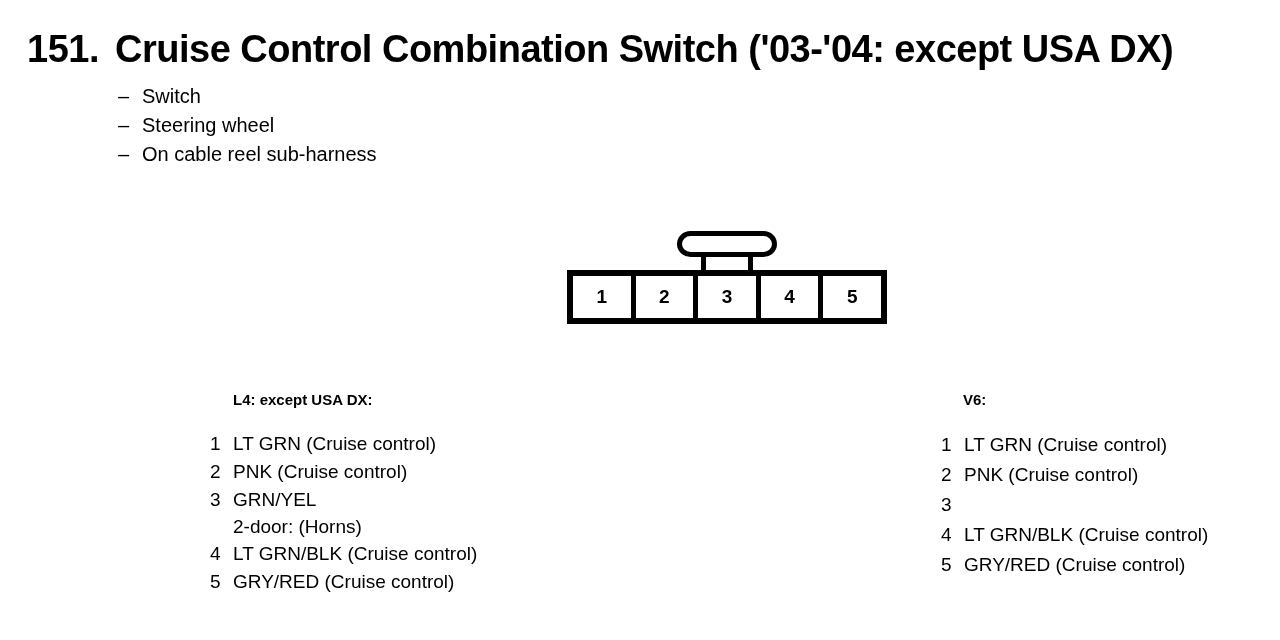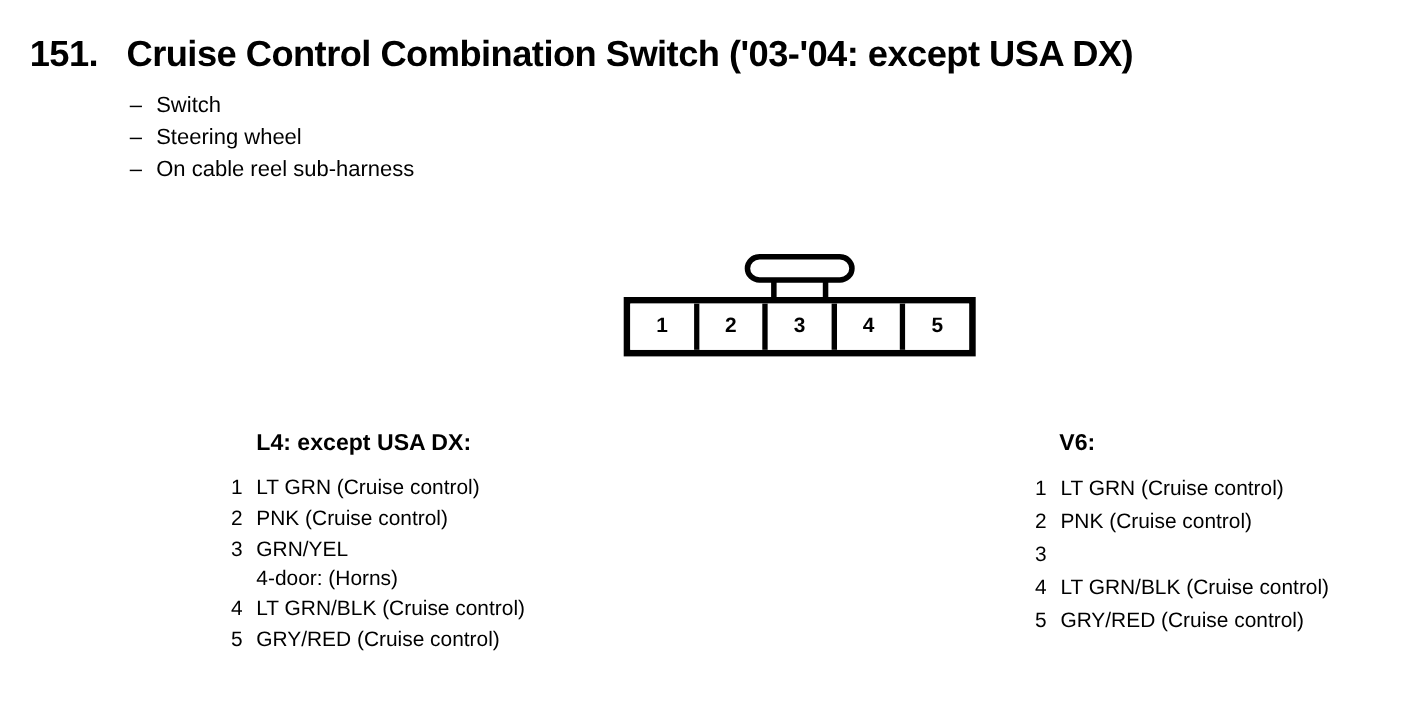--- a/index.html
+++ b/index.html
@@ -14,21 +14,21 @@
     overflow: hidden;
   }
 
   
   .title-row {
     position: absolute;
     left: 27px;
     top: 28px;
     display: flex;
     font-weight: bold;
-    font-size: 33px;
+    font-size: 38px;
     line-height: 42px;
     white-space: nowrap;
     letter-spacing: -0.5px;
   }
   .title-num { width: 88px; }
 
   
   .notes {
     position: absolute;
     left: 118px;
@@ -63,21 +63,21 @@
     font-size: 19px;
     background: #ffffff;
   }
   .pin-cell:last-child { border-right: none; }
 
   
   .col-heading {
     position: absolute;
     top: 391px;
     font-weight: bold;
-    font-size: 21px;
+    font-size: 15px;
     white-space: nowrap;
   }
   .col-heading.left  { left: 233px; }
   .col-heading.right { left: 963px; }
 
   .pin-list {
     position: absolute;
     top: 430px;
     font-size: 19px;
   }
@@ -145,21 +145,21 @@
       <span>LT GRN (Cruise control)</span>
     </div>
     <div class="pin-row">
       <span class="num">2</span>
       <span>PNK (Cruise control)</span>
     </div>
     <div class="pin-row">
       <span class="num">3</span>
       <span>GRN/YEL</span>
     </div>
-    <div class="sub-row">4-door: (Horns)</div>
+    <div class="sub-row">2-door: (Horns)</div>
     <div class="pin-row">
       <span class="num">4</span>
       <span>LT GRN/BLK (Cruise control)</span>
     </div>
     <div class="pin-row">
       <span class="num">5</span>
       <span>GRY/RED (Cruise control)</span>
     </div>
   </div>
 

